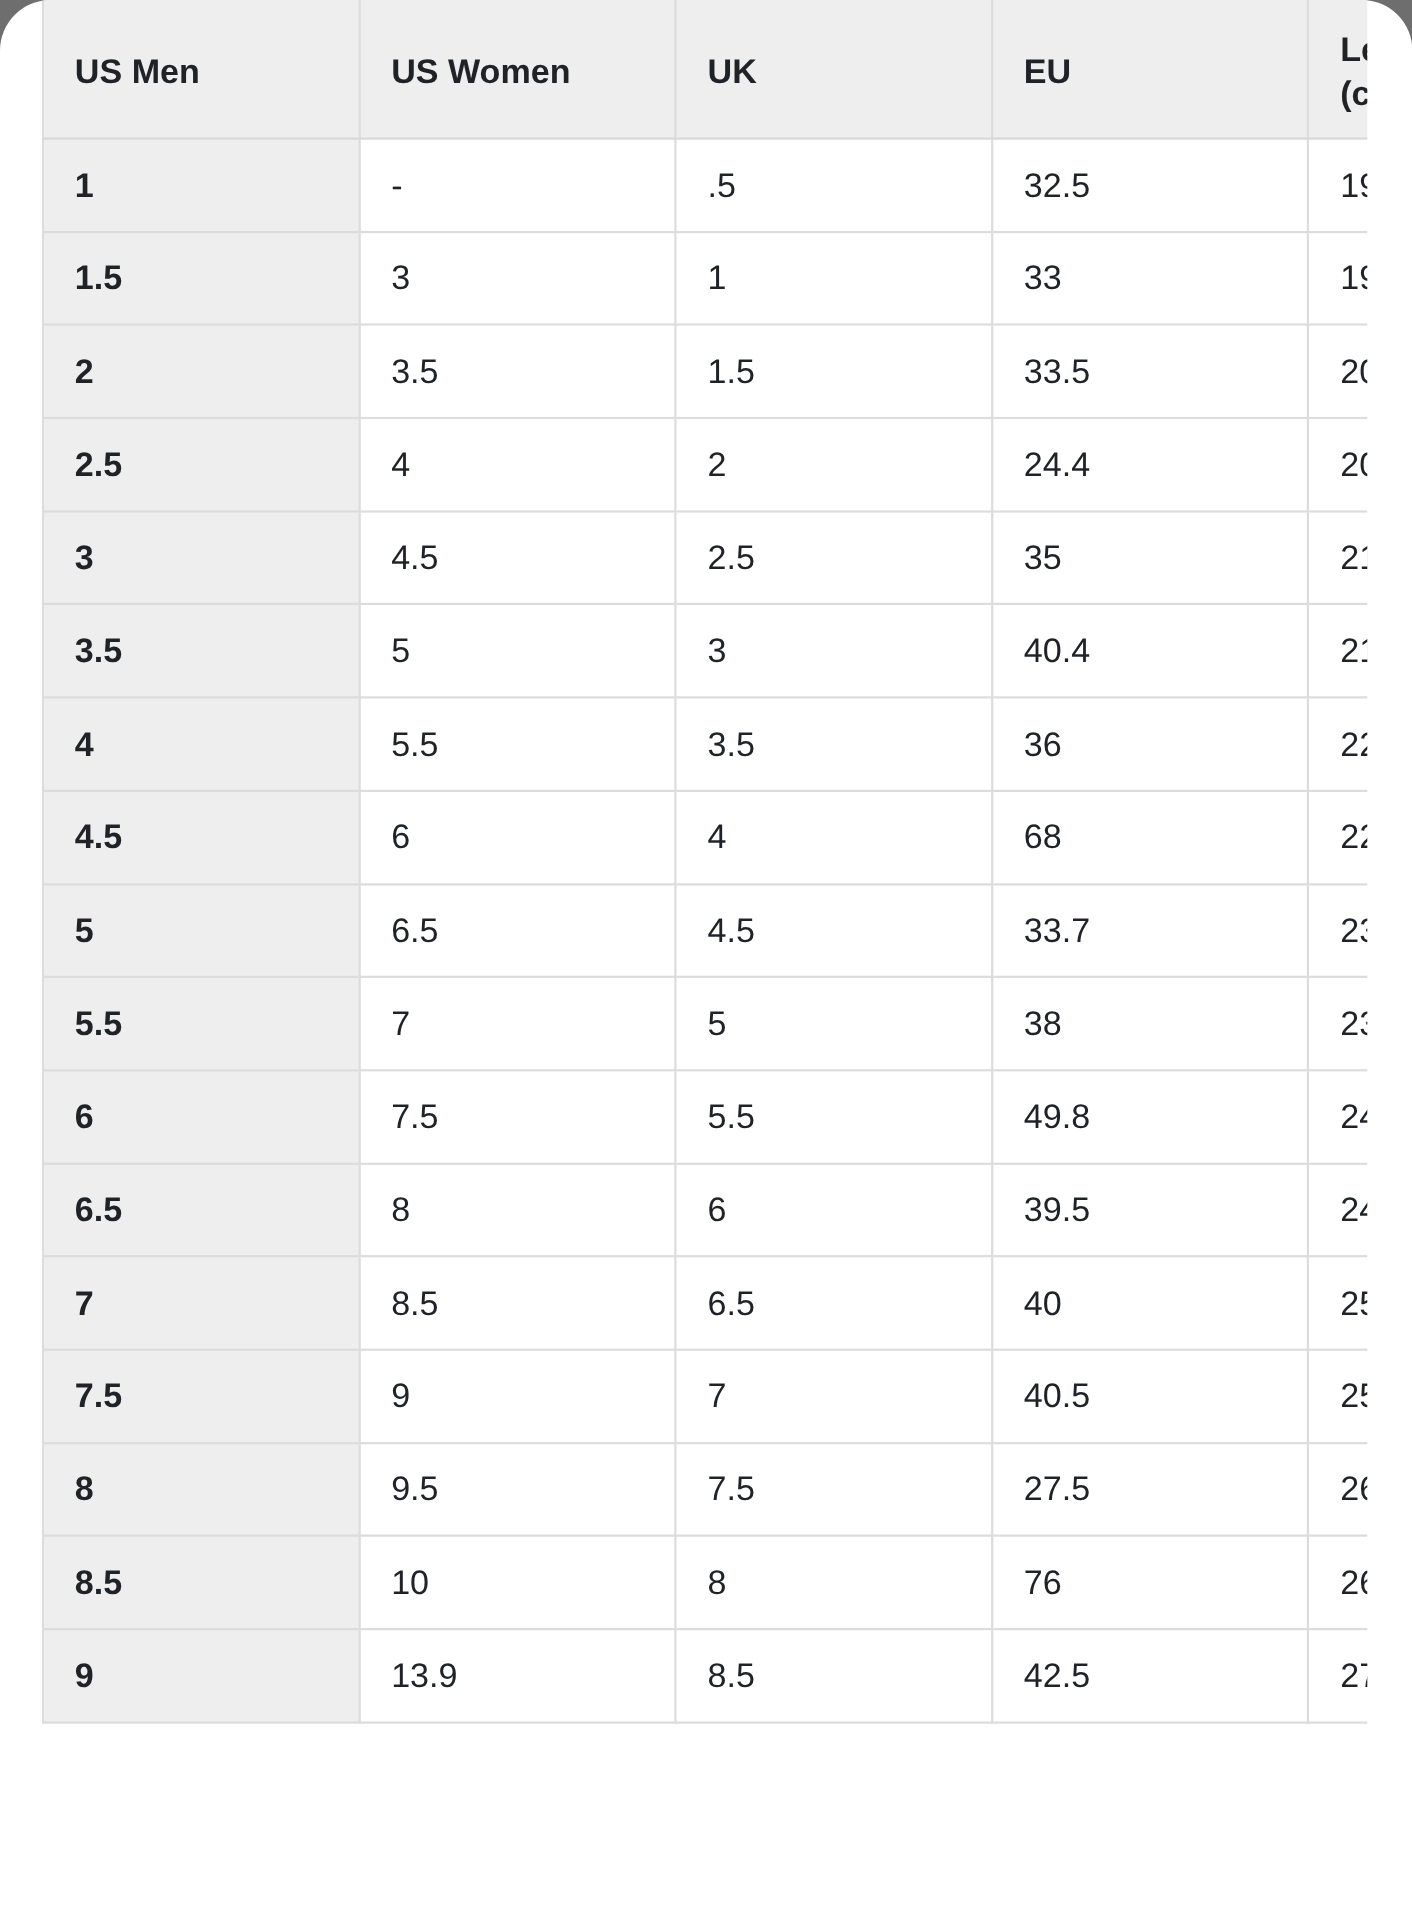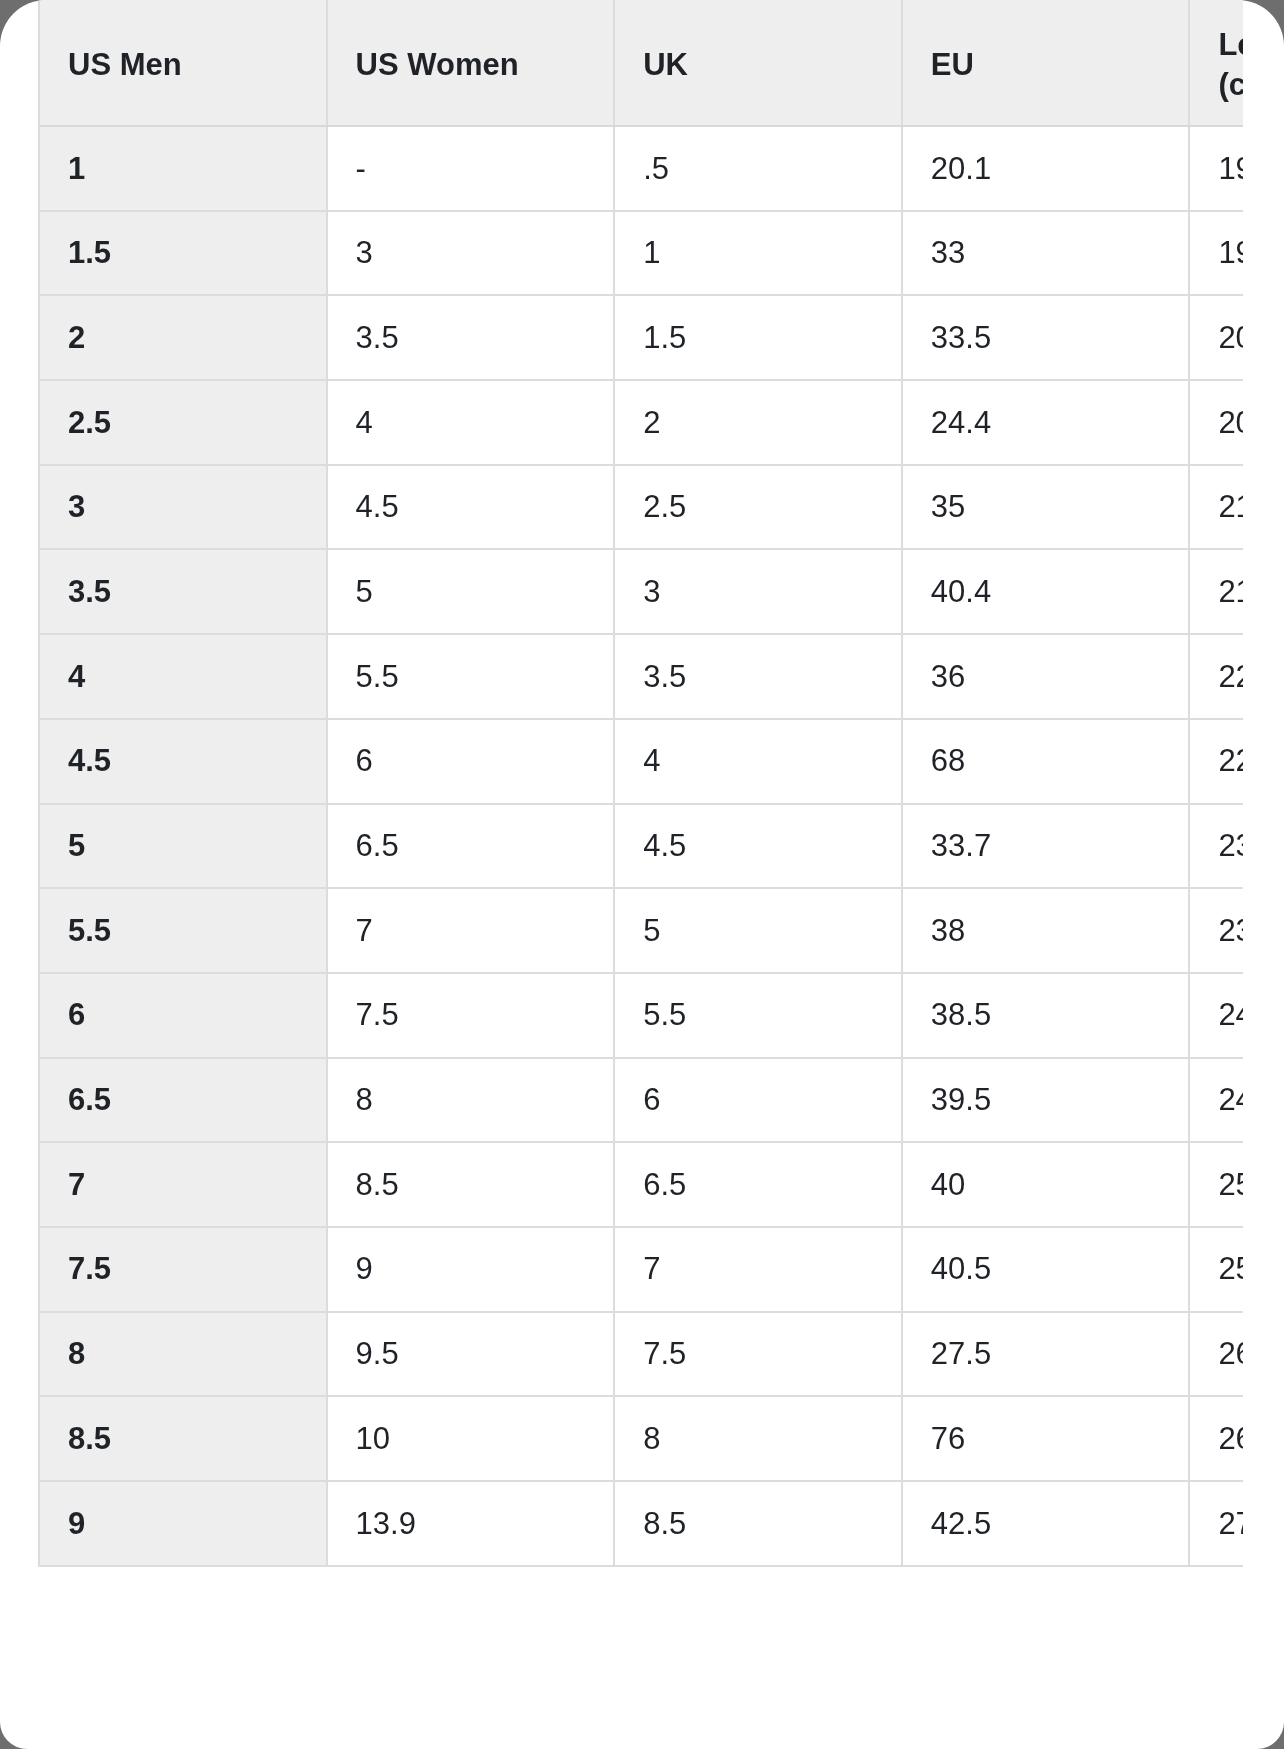--- a/index.html
+++ b/index.html
@@ -15,21 +15,20 @@
     -webkit-font-smoothing: antialiased;
   }
 
   
   #screen {
     position: relative;
     width: 1284px;
     height: 1749px;
     background: #6e6e6e;
     overflow: hidden;
-    border-radius: 27px;
   }
   #sheet {
     position: absolute;
     left: 0;
     top: 0;
     width: 1284px;
     height: 1749px;
     background: #ffffff;
     border-top-left-radius: 46px;
     border-top-right-radius: 46px;
@@ -135,21 +134,21 @@
               <span class="hdr-line">(cm)</span>
             </th>
           </tr>
         </thead>
 
         <tbody id="table-body">
             <tr>
               <td class="rowhead">1</td>
               <td>-</td>
               <td>.5</td>
-              <td>20.1</td>
+              <td>32.5</td>
               <td>19</td>
             </tr>
             <tr>
               <td class="rowhead">1.5</td>
               <td>3</td>
               <td>1</td>
               <td>33</td>
               <td>19.5</td>
             </tr>
             <tr>
@@ -205,21 +204,21 @@
               <td class="rowhead">5.5</td>
               <td>7</td>
               <td>5</td>
               <td>38</td>
               <td>23.5</td>
             </tr>
             <tr>
               <td class="rowhead">6</td>
               <td>7.5</td>
               <td>5.5</td>
-              <td>38.5</td>
+              <td>49.8</td>
               <td>24</td>
             </tr>
             <tr>
               <td class="rowhead">6.5</td>
               <td>8</td>
               <td>6</td>
               <td>39.5</td>
               <td>24.5</td>
             </tr>
             <tr>

